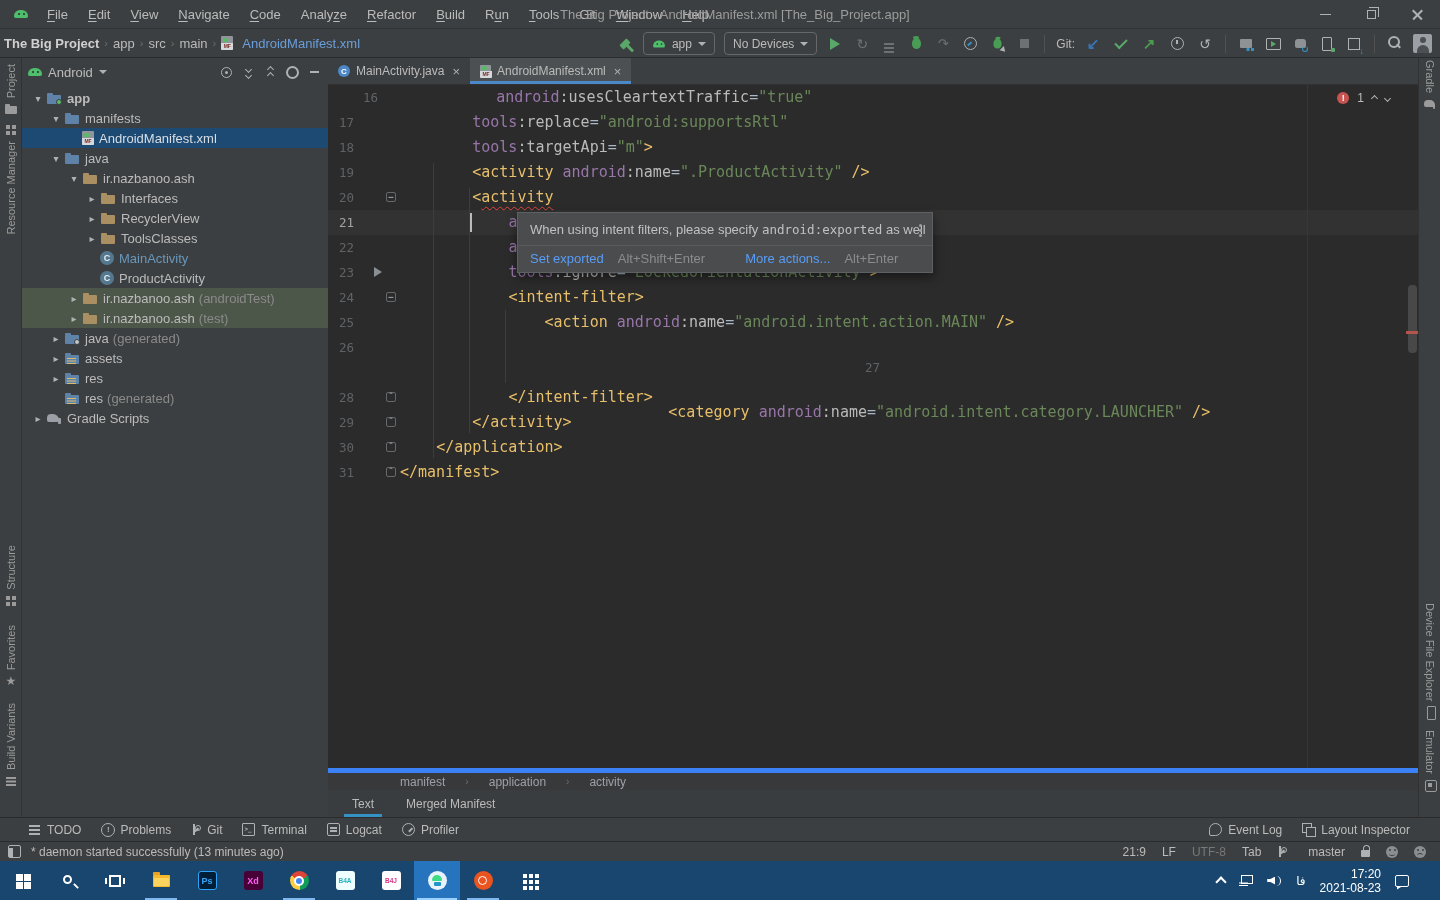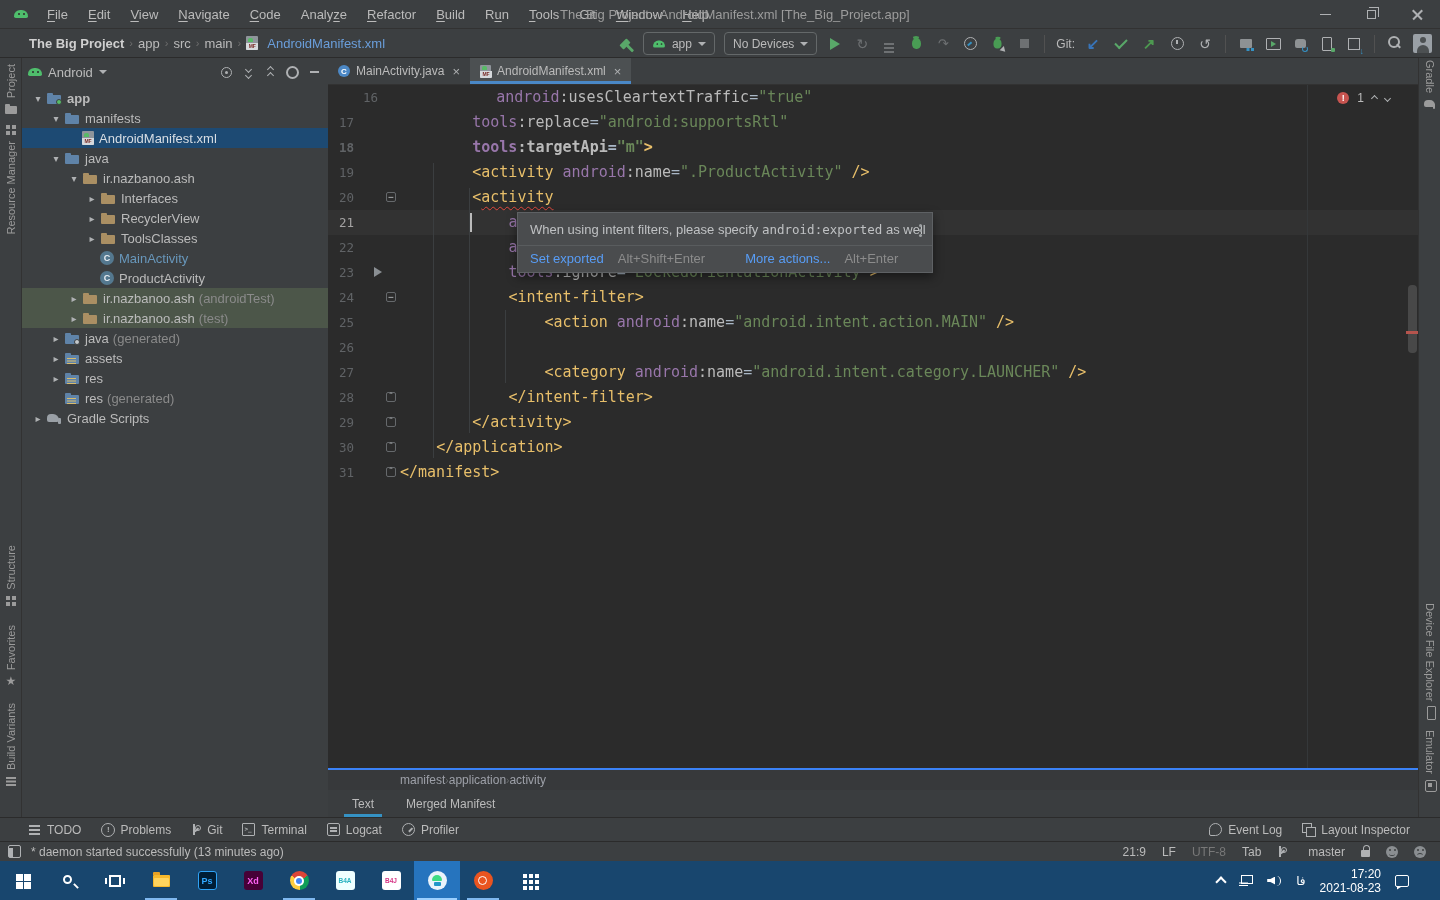--- a/index.html
+++ b/index.html
@@ -29,21 +29,21 @@
   
   .android-head{display:inline-block;width:14px;height:8px;background:#4FBE6C;
     border-radius:7px 7px 2px 2px;position:relative;flex:none}
   .android-head::before,.android-head::after{content:"";position:absolute;top:2.5px;width:2px;height:2px;
     background:#2B2B2B;border-radius:50%}
   .android-head::before{left:3.5px}.android-head::after{right:3.5px}
 
   
   .toolbar{position:absolute;left:0;top:29px;width:1440px;height:29px;background:#3C3F41;
     display:flex;align-items:center;border-bottom:1px solid #2B2B2B}
-  #topcrumbs{display:flex;align-items:center;gap:4px;margin-left:29px;font-size:13px}
+  #topcrumbs{display:flex;align-items:center;gap:4px;margin-left:4px;font-size:13px}
   #topcrumbs .crumb{color:#BBBBBB}
   #topcrumbs .crumb.first{font-weight:bold;color:#D0D0D0}
   #topcrumbs .sep{color:#6E6E6E;font-size:11px;padding:0 1px}
   #topcrumbs .filecrumb{color:#6A9EDB;display:flex;align-items:center;gap:4px}
   .tools{position:absolute;right:8px;top:0;height:29px;display:flex;align-items:center;gap:9px}
   .tsep{width:1px;height:18px;background:#515151;margin:0 2px}
   .dropbox{display:flex;align-items:center;gap:6px;height:23px;padding:0 8px;
     border:1px solid #646869;border-radius:4px;font-size:12px;color:#BBBBBB}
   .darr{width:0;height:0;border-left:4px solid transparent;border-right:4px solid transparent;
     border-top:4px solid #AFB1B3}
@@ -181,22 +181,22 @@
     border:1px solid #5E6164;box-shadow:0 4px 10px rgba(0,0,0,.45);font-family:"Liberation Sans",sans-serif}
   .tt-msg{padding:9px 44px 8px 12px;font-size:13px;color:#BFC1C3;white-space:nowrap;position:relative}
   .tt-msg .mono{font-family:"DejaVu Sans Mono",monospace;font-size:12.5px}
   .kebab{position:absolute;right:10px;top:11px;width:3px;height:3px;background:#9DA0A2;border-radius:50%;
     box-shadow:0 5px 0 #9DA0A2,0 10px 0 #9DA0A2}
   .tt-actions{border-top:1px solid #595C5E;padding:5px 12px 6px;font-size:13px;display:flex;gap:14px;align-items:center}
   .tt-link{color:#589DF6}
   .tt-key{color:#8C8C8C}
   .tt-gap{width:12px}
 
-  .ecrumbs{height:22px;background:#37393B;border-top:2px solid #3b82f6;display:flex;align-items:center;
-    padding-left:72px;gap:0;font-size:12px;color:#9DA0A8}
+  .ecrumbs{height:22px;background:#37393B;border-top:5px solid #3b82f6;display:flex;align-items:center;
+    padding-left:72px;gap:20px;font-size:12px;color:#9DA0A8}
   .ecrumbs .sep{color:#6A6D6F;font-size:10px}
   .subtabs{height:27px;background:#3A3D3F;display:flex;align-items:flex-end;padding-left:12px;gap:8px}
   .stab{padding:4px 12px 6px;font-size:12px;color:#BBBBBB;position:relative}
   .stab.active::after{content:"";position:absolute;left:4px;right:4px;bottom:0;height:3px;background:#3592C4}
 
   
   .bottombar{position:absolute;left:0;top:817px;width:1440px;height:24px;background:#3C3F41;
     border-top:1px solid #2B2B2B;display:flex;align-items:center;font-size:12px}
   .bbgroup{display:flex;align-items:center;gap:20px;margin-left:28px}
   .bbgroup.right{margin-left:auto;margin-right:30px}
@@ -550,21 +550,21 @@
           <div class="line" style="top: 0px; padding-left: 24px;">
             <span class="ln">16</span>
             <span class="gmark"></span>
             <span class="code"><span class="plain">        </span><span class="ns">android</span><span class="attr">:usesCleartextTraffic</span><span class="op">=</span><span class="str">"true"</span></span>
           </div>
           <div class="line" style="top: 25px;">
             <span class="ln">17</span>
             <span class="gmark"></span>
             <span class="code"><span class="plain">        </span><span class="ns">tools</span><span class="attr">:replace</span><span class="op">=</span><span class="str">"android:supportsRtl"</span></span>
           </div>
-          <div class="line" style="top: 50px; font-weight: bold;">
+          <div class="line" style="top: 50px;">
             <span class="ln">18</span>
             <span class="gmark"></span>
             <span class="code"><span class="plain">        </span><span class="ns">tools</span><span class="attr">:targetApi</span><span class="op">=</span><span class="str">"m"</span><span class="tag">&gt;</span></span>
           </div>
           <div class="line" style="top: 75px;">
             <span class="ln">19</span>
             <span class="gmark"></span>
             <span class="code"><span class="plain">        </span><span class="tag">&lt;activity</span><span class="plain"> </span><span class="ns">android</span><span class="attr">:name</span><span class="op">=</span><span class="str">".ProductActivity"</span><span class="plain"> </span><span class="tag">/&gt;</span></span>
           </div>
           <div class="line" style="top: 100px;">
@@ -601,21 +601,21 @@
           <div class="line" style="top: 225px;">
             <span class="ln">25</span>
             <span class="gmark"></span>
             <span class="code"><span class="plain">                </span><span class="tag">&lt;action</span><span class="plain"> </span><span class="ns">android</span><span class="attr">:name</span><span class="op">=</span><span class="str">"android.intent.action.MAIN"</span><span class="plain"> </span><span class="tag">/&gt;</span></span>
           </div>
           <div class="line" style="top: 250px;">
             <span class="ln">26</span>
             <span class="gmark"></span>
             <span class="code"></span>
           </div>
-          <div class="line" style="top: 275px;">
+          <div class="line" style="top: 275px; flex-direction: column;">
             <span class="ln">27</span>
             <span class="gmark"></span>
             <span class="code"><span class="plain">                </span><span class="tag">&lt;category</span><span class="plain"> </span><span class="ns">android</span><span class="attr">:name</span><span class="op">=</span><span class="str">"android.intent.category.LAUNCHER"</span><span class="plain"> </span><span class="tag">/&gt;</span></span>
           </div>
           <div class="line" style="top: 300px;">
             <span class="ln">28</span>
             <span class="gmark">
               <span class="g-foldend">ˆ</span>
             </span>
             <span class="code"><span class="plain">            </span><span class="tag">&lt;/intent-filter&gt;</span></span>

